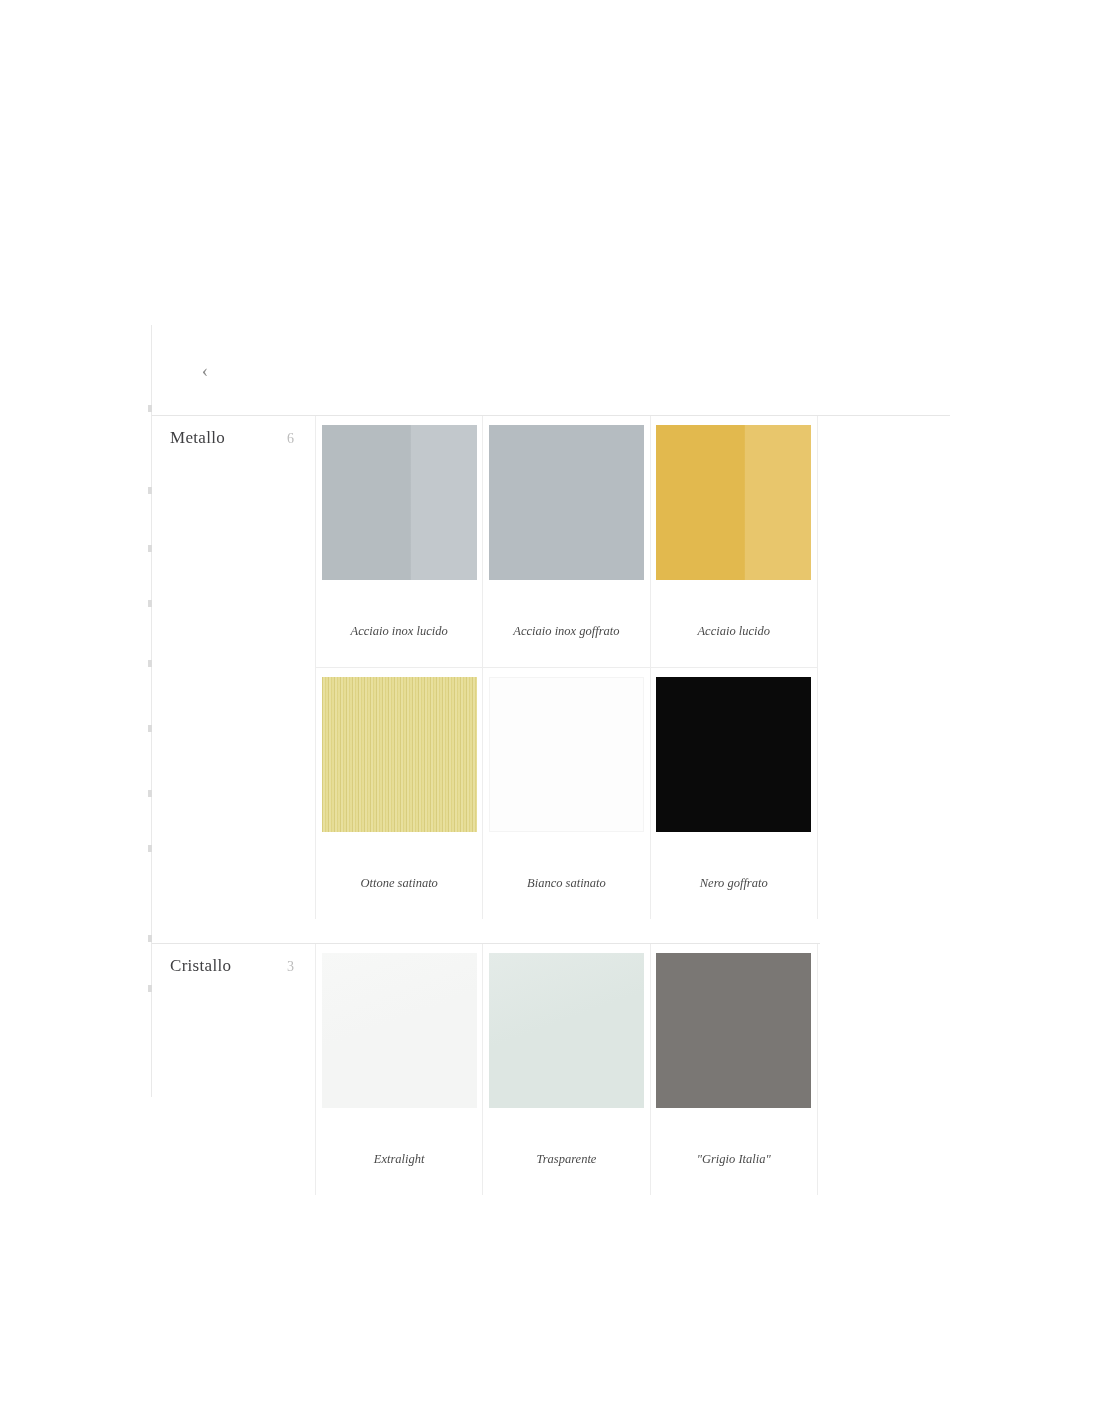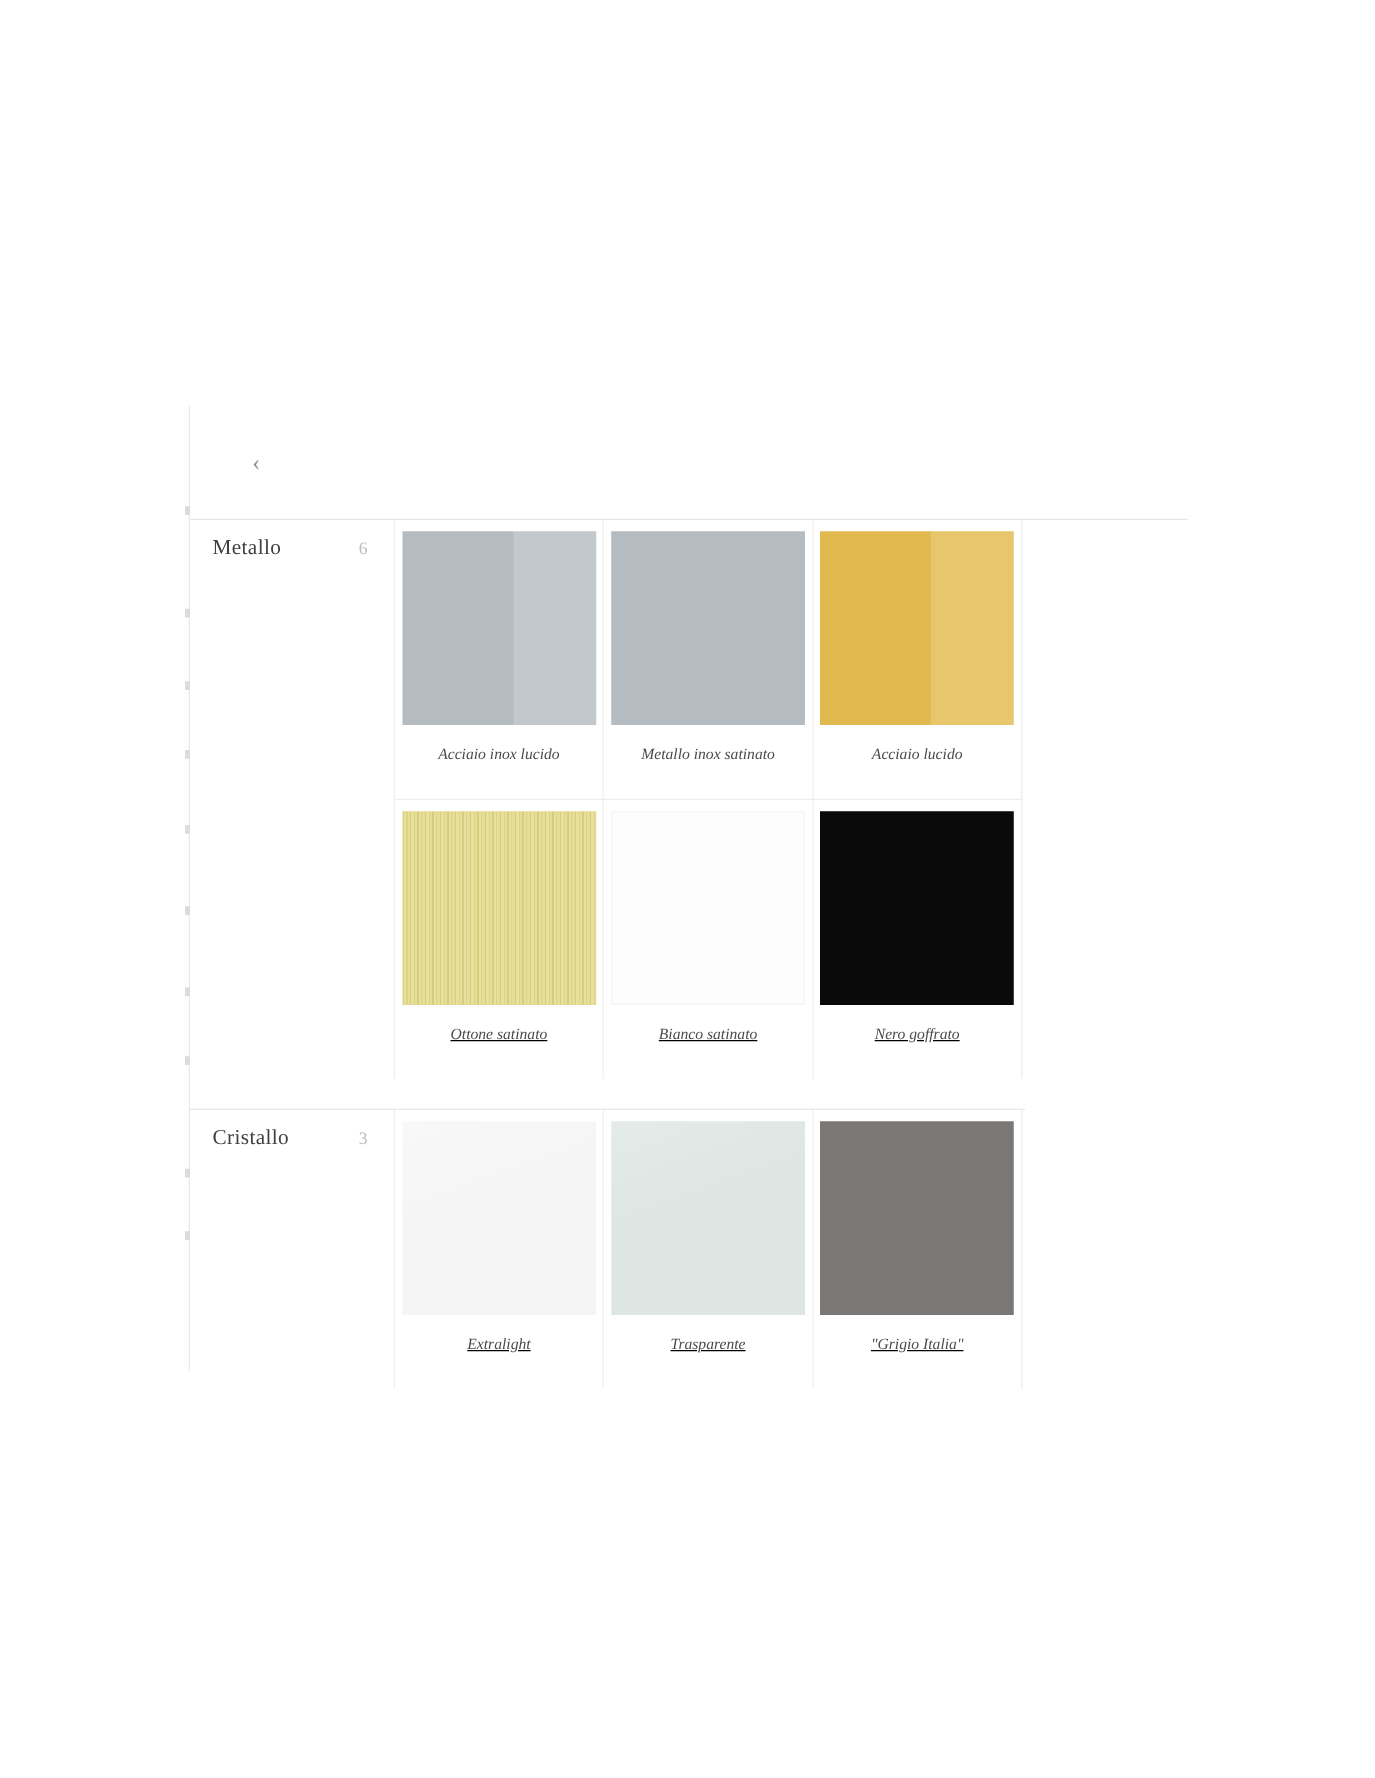--- a/index.html
+++ b/index.html
@@ -54,22 +54,23 @@
   .swatch-grid{flex:1 1 auto;display:flex;flex-wrap:wrap;}
 
   .swatch-cell{
     width:167.3px;box-sizing:border-box;
     border-right:1px solid #ededed;
     border-bottom:1px solid #ededed;
     background:#fff;
     padding:9px 6px 0 6px;
     display:flex;flex-direction:column;align-items:center;
     cursor:pointer;
+    gap:28px;
   }
-  .swatch-cell.no-bottom{border-bottom:none;text-decoration:underline;}
+  .swatch-cell.no-bottom{border-bottom:none;}
 
   .swatch-chip{
     width:155px;height:155px;flex:0 0 155px;
     box-sizing:border-box;position:relative;overflow:hidden;
   }
   .chip-grain{position:absolute;inset:0;}
   .swatch-label{
     font-family:"Liberation Serif",serif;
     font-style:italic;font-size:12.5px;color:#4a4a4a;
     text-align:center;line-height:1.2;
@@ -107,21 +108,21 @@
             <span class="cat-count">6</span>
           </div>
         </div>
         <div class="swatch-grid">
           <div class="swatch-cell">
             <div class="swatch-chip" style="background: linear-gradient(to right, rgb(181, 188, 192) 0%, rgb(181, 188, 192) 57%, rgb(194, 200, 204) 57.5%, rgb(194, 200, 204) 100%);"></div>
             <div class="swatch-label">Acciaio inox lucido</div>
           </div>
           <div class="swatch-cell">
             <div class="swatch-chip" style="background: rgb(181, 188, 193);"></div>
-            <div class="swatch-label">Metallo inox satinato</div>
+            <div class="swatch-label">Acciaio inox goffrato</div>
           </div>
           <div class="swatch-cell">
             <div class="swatch-chip" style="background: linear-gradient(to right, rgb(226, 185, 78) 0%, rgb(226, 185, 78) 57%, rgb(232, 198, 108) 57.5%, rgb(232, 198, 108) 100%);"></div>
             <div class="swatch-label">Acciaio lucido</div>
           </div>
           <div class="swatch-cell no-bottom">
             <div class="swatch-chip" style="background: rgb(227, 217, 138);">
               <div class="chip-grain" style="background: repeating-linear-gradient(to right, rgba(160, 140, 60, 0.16) 0px, rgba(160, 140, 60, 0.16) 1px, rgba(255, 255, 255, 0.18) 1px, rgba(255, 255, 255, 0.18) 3px, rgba(160, 140, 60, 0.07) 3px, rgba(160, 140, 60, 0.07) 4px, rgba(255, 255, 255, 0.1) 4px, rgba(255, 255, 255, 0.1) 6px);"></div>
             </div>
             <div class="swatch-label">Ottone satinato</div>

